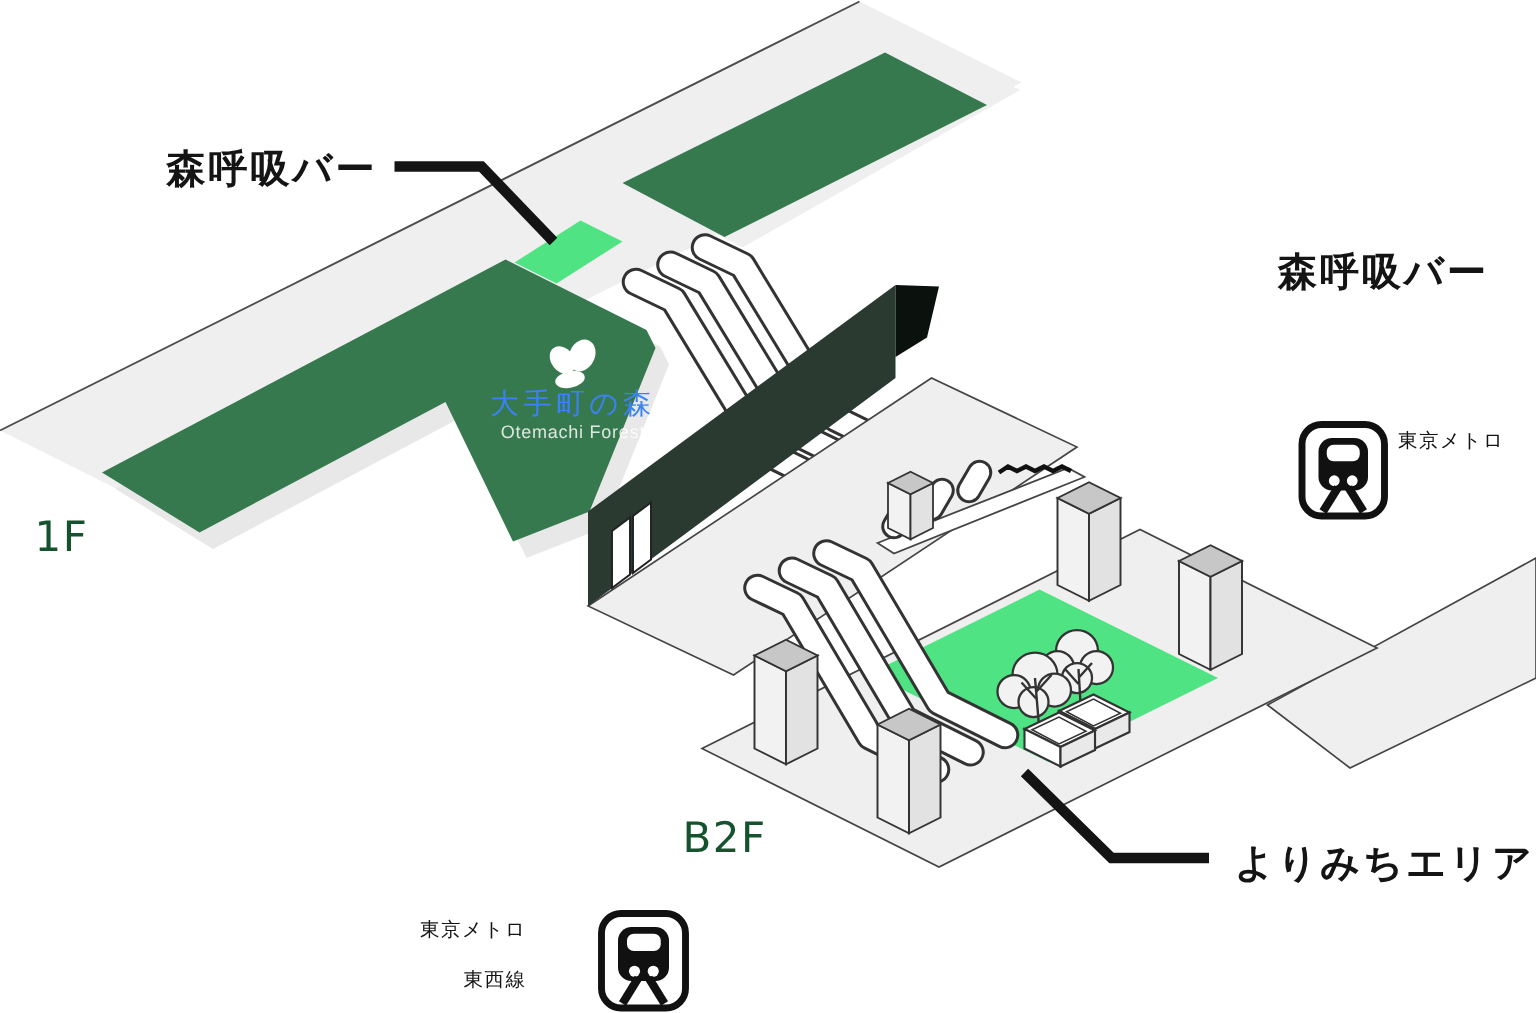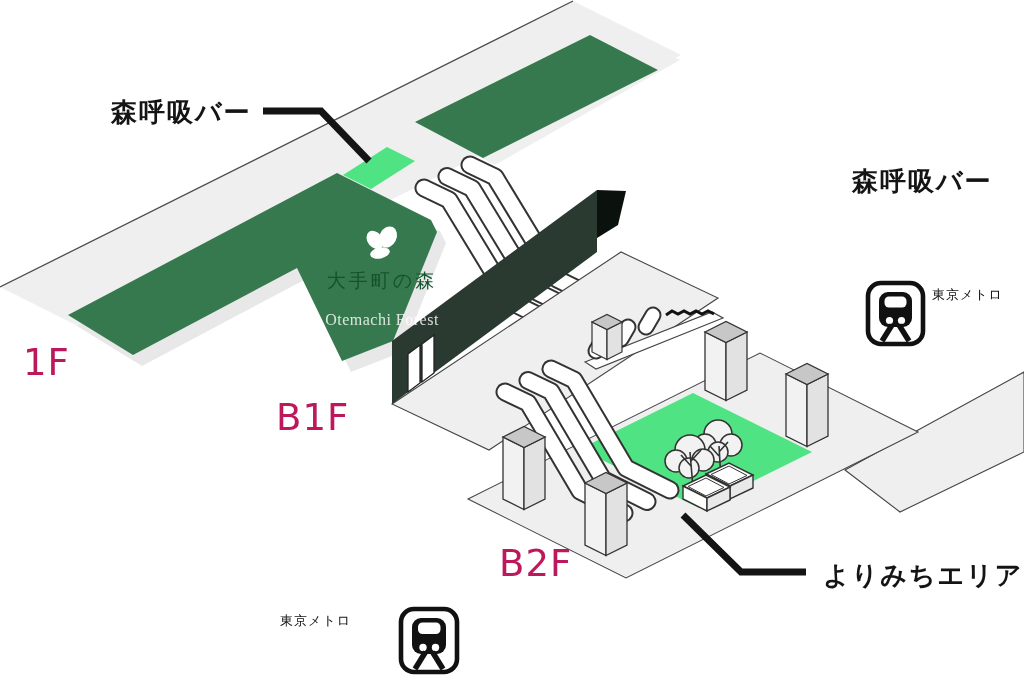--- a/index.html
+++ b/index.html
@@ -3,28 +3,28 @@
 <meta charset="utf-8">
 <style>
   html,body{margin:0;padding:0;background:#fff;}
   .stage{
     position:relative;width:1024px;height:675px;background:#ffffff;overflow:hidden;
     font-family:"DejaVu Sans","Liberation Sans",sans-serif;
   }
   .scene{position:absolute;left:0;top:0;}
   .lbl{position:absolute;color:#141414;white-space:nowrap;}
   .callout{font-size:26px;font-weight:600;letter-spacing:2px;}
-  .floor{font-size:37px;font-weight:500;letter-spacing:1px;color:#be185d;}
+  .floor{font-size:28px;font-weight:500;letter-spacing:1px;color:#14532d;}
   .station{position:absolute;color:#141414;}
   .station .op,.station .line{font-size:13px;font-weight:500;letter-spacing:1px;line-height:33px;}
   .station.right-align{text-align:right;}
   .logo-jp{position:absolute;left:322px;top:256px;width:120px;text-align:center;
-    font-family:"DejaVu Serif","Liberation Serif",serif;font-size:19px;letter-spacing:3px;color:#14532d;margin-top:12px;}
+    font-family:"DejaVu Serif","Liberation Serif",serif;font-size:19px;letter-spacing:3px;color:#3b82f6;}
   .logo-en{position:absolute;left:322px;top:281px;width:120px;text-align:center;
-    font-family:Liberation Serif, serif;font-size:16px;letter-spacing:.5px;color:rgba(255,255,255,.82);margin-top:30px;}
+    font-family:Liberation Sans, sans-serif;font-size:12px;letter-spacing:.5px;color:rgba(255,255,255,.82);}
 </style>
 </head>
 <body>
 
 <div class="stage">
 
   <svg class="scene" width="1024" height="675" viewBox="0 0 1024 675">
 
     <g>
       <polygon points="573,1 681,55 108,341 0,287" fill="#EFEFEF"></polygon>
@@ -172,27 +172,27 @@
     </g>
   </svg>
 
   <div class="lbl callout" style="left:111px;top:95px;">森呼吸バー</div>
 
   <div class="lbl callout" style="left:852px;top:164px;">森呼吸バー</div>
 
   <div class="lbl callout" style="left:823px;top:558px;">よりみちエリア</div>
 
   <div class="lbl floor" style="left:23px;top:341px;">1F</div>
-  <div class="lbl floor" style="left:276px;top:396px;">B1F</div>
-  <div class="lbl floor" style="left:455px;top:542px;margin-left:44px;">B2F</div>
+  <div class="lbl floor" style="left:455px;top:542px;">B2F</div>
 
   <div class="station" style="left:932px;top:278px;">
     <div class="op">東京メトロ</div>
   </div>
 
   <div class="station right-align" style="left:200px;top:604px;width:151px;">
     <div class="op">東京メトロ</div>
+    <div class="line">東西線</div>
   </div>
 
   <div class="logo-jp">大手町の森</div>
   <div class="logo-en">Otemachi Forest</div>
 
 </div>
 
 </body></html>

